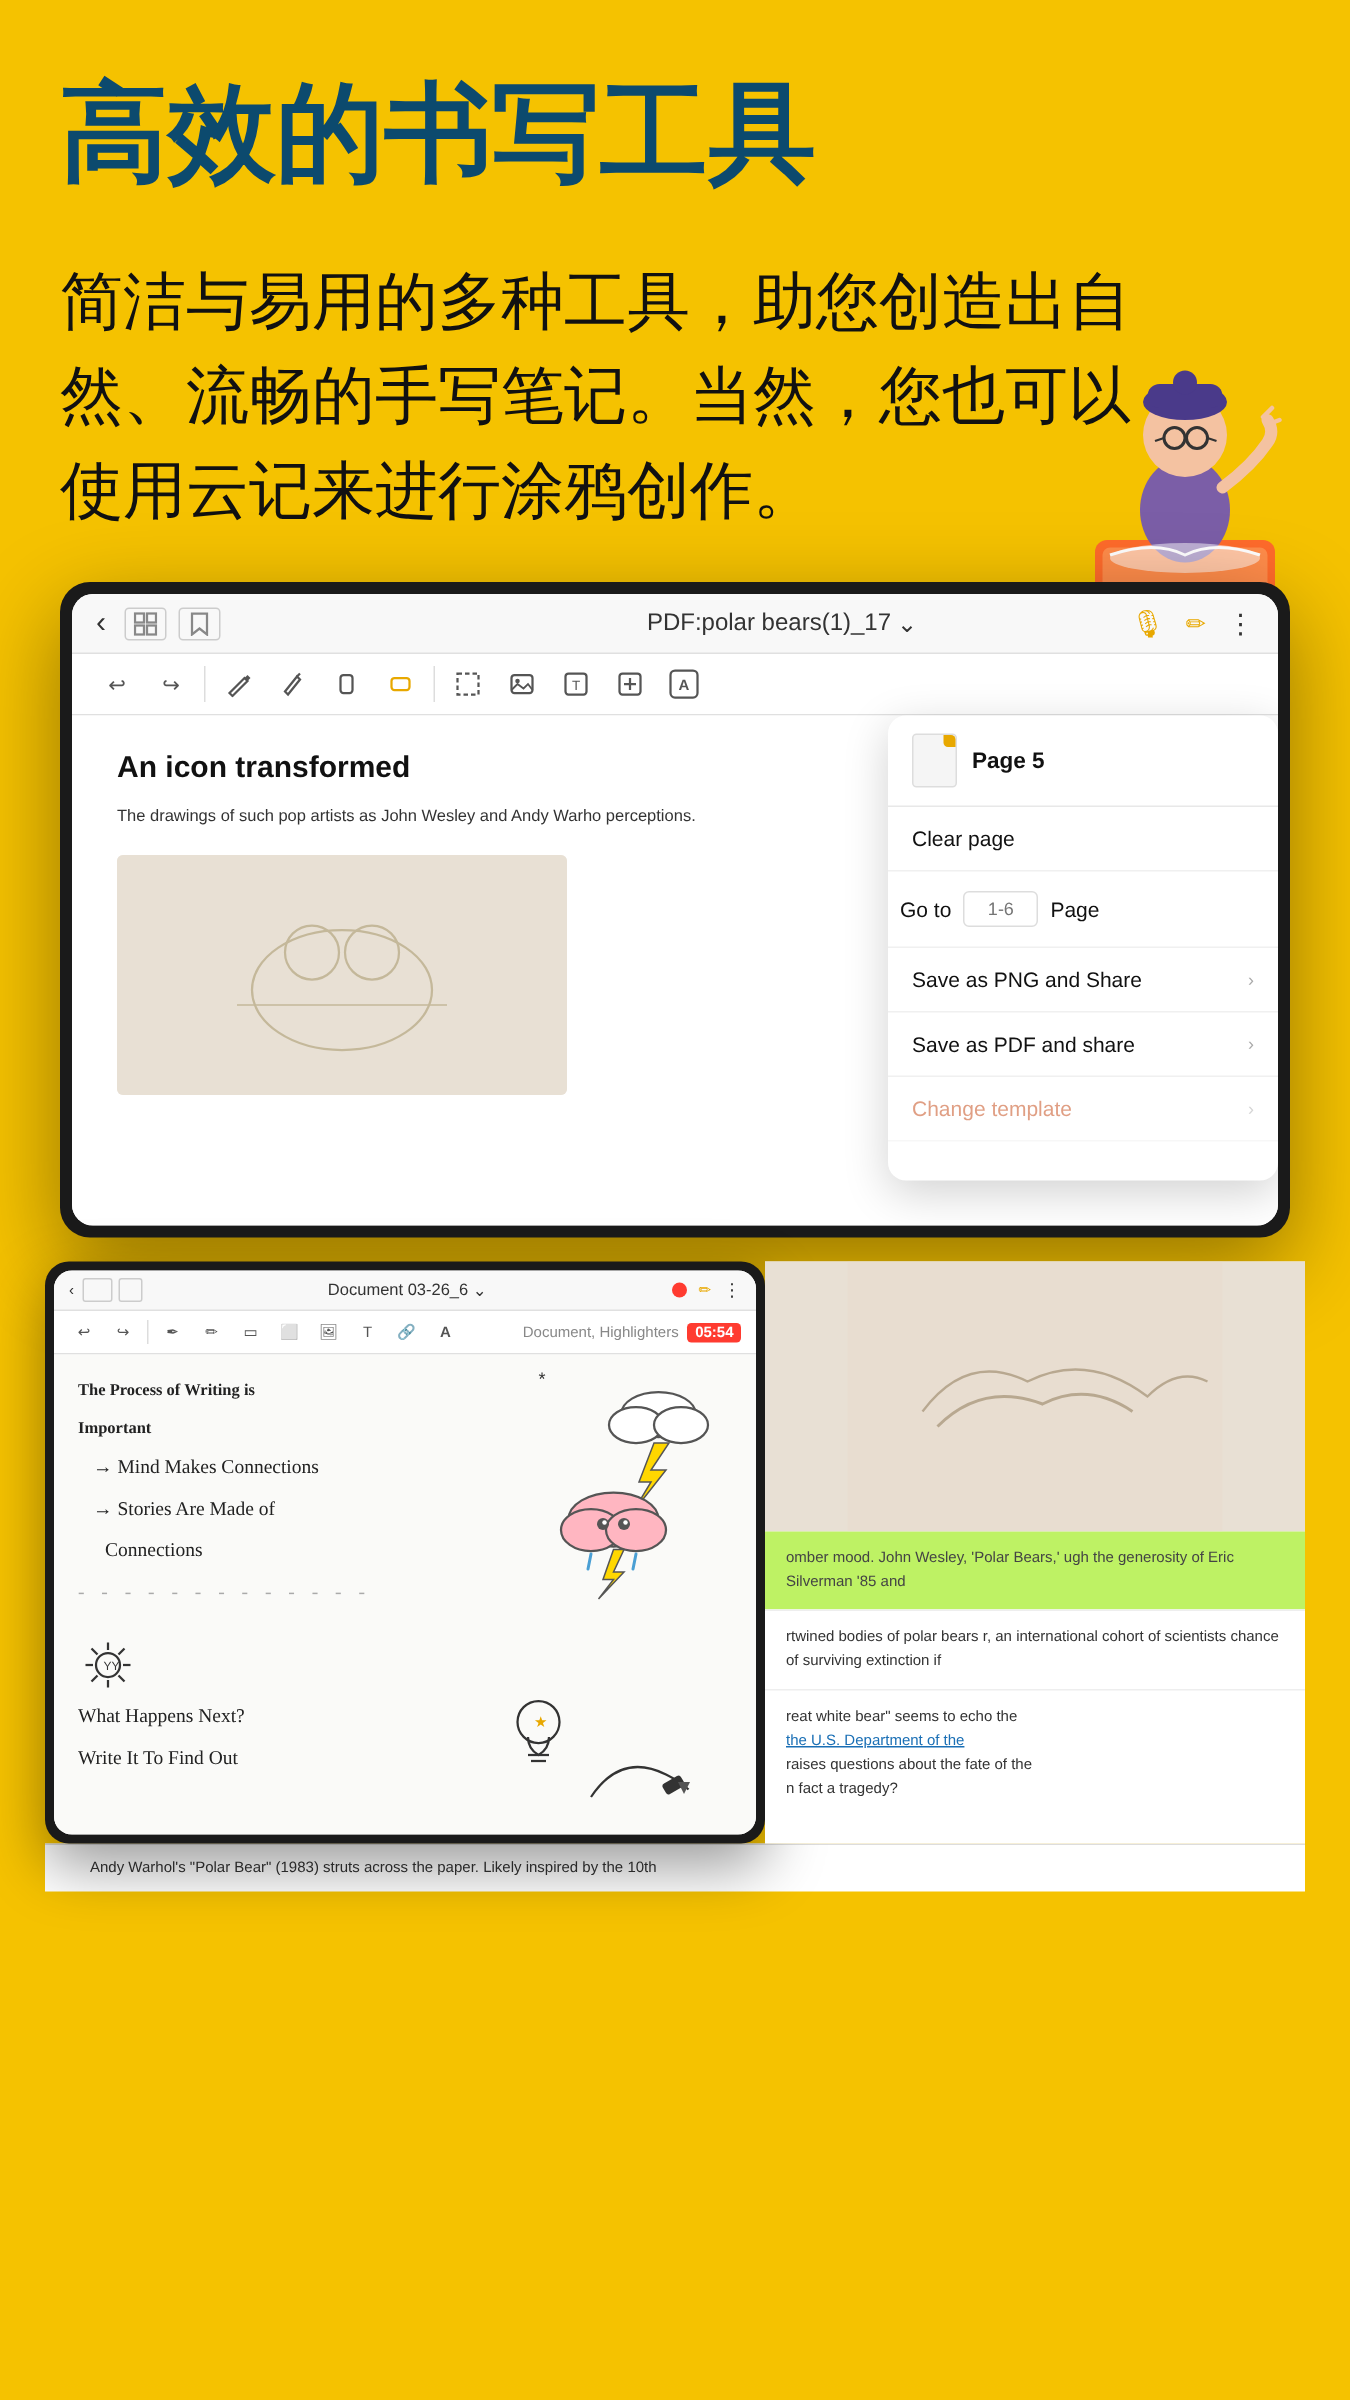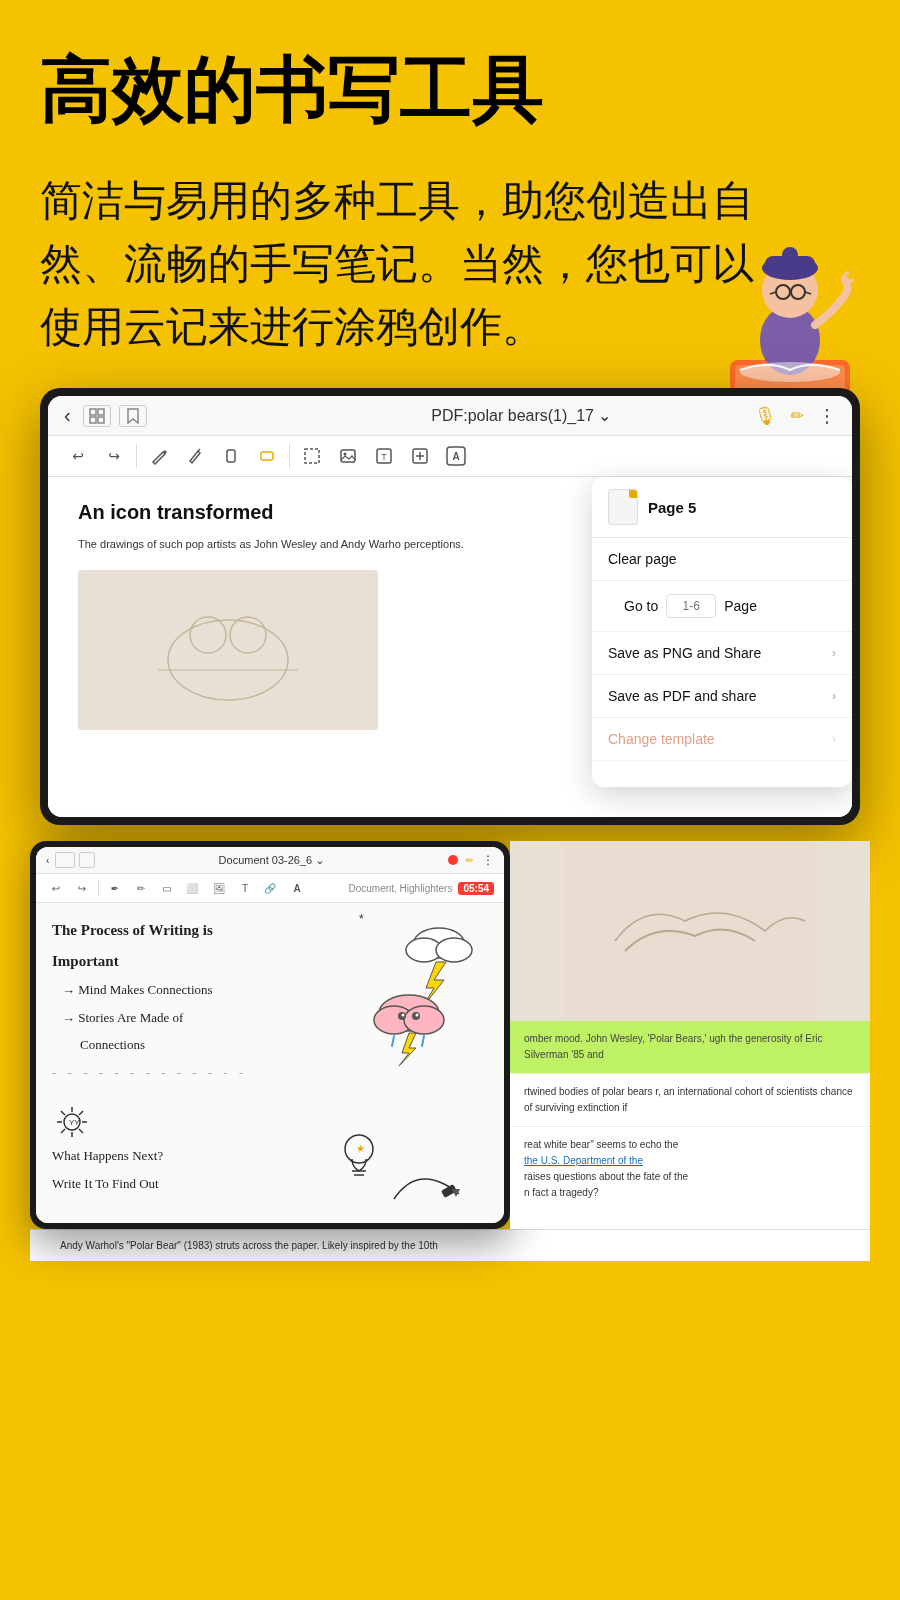--- a/index.html
+++ b/index.html
@@ -14,21 +14,21 @@
 
     
     .top-section {
       padding: 50px 40px 0 40px;
       position: relative;
     }
 
     .main-title {
       font-size: 72px;
       font-weight: 900;
-      color: #000000;
+      color: #0c4a6e;
       line-height: 1.1;
       margin-bottom: 40px;
     }
 
     .subtitle {
       font-size: 42px;
       font-weight: 500;
       color: #111;
       line-height: 1.5;
       max-width: 750px;
@@ -271,21 +271,21 @@
 
     .dd-chevron {
       font-size: 12px;
       color: #aaa;
     }
 
     .dd-goto {
       display: flex;
       align-items: center;
       gap: 8px;
-      padding: 13px 32px;
+      padding: 13px 8px;
       border-bottom: 1px solid #f0f0f0;
     }
 
     .dd-goto-label {
       font-size: 14px;
       color: #111;
     }
 
     .dd-goto-input {
       width: 50px;
@@ -378,21 +378,21 @@
 
     .hw-line {
       font-family: 'Comic Sans MS', cursive;
       font-size: 13px;
       color: #222;
       margin-bottom: 8px;
       line-height: 1.5;
     }
 
     .hw-line.bold-line {
-      font-size: 15px;
+      font-size: 11px;
       font-weight: 700;
     }
 
     .hw-arrow {
       margin-left: 10px;
     }
 
     
     .strokes-label {
       font-size: 10px;
@@ -642,21 +642,21 @@
             <span class="strokes-label">Document, Highlighters</span>
             <span class="timer-badge">05:54</span>
           </div>
 
           <div class="small-content">
             <div class="handwriting-lines">
               <div class="hw-line bold-line">The Process of Writing is</div>
               <div class="hw-line bold-line">Important</div>
               <div class="hw-line hw-arrow">→ Mind Makes Connections</div>
               <div class="hw-line hw-arrow">→ Stories Are Made of</div>
-              <div class="hw-line" style="margin-left:28px;">Connections</div>
+              <div class="hw-line" style="margin-left:18px;">Connections</div>
               <div class="hw-line" style="letter-spacing:4px;color:#aaa;">- - - - - - - - - - - - -</div>
               <div style="display:flex;align-items:center;gap:6px;margin-top:20px;">
                 <svg width="40" height="40" viewBox="0 0 40 40">
                   <circle cx="20" cy="20" r="8" fill="none" stroke="#333" stroke-width="1.5"></circle>
                   <line x1="20" y1="5" x2="20" y2="10" stroke="#333" stroke-width="1.5"></line>
                   <line x1="20" y1="30" x2="20" y2="35" stroke="#333" stroke-width="1.5"></line>
                   <line x1="5" y1="20" x2="10" y2="20" stroke="#333" stroke-width="1.5"></line>
                   <line x1="30" y1="20" x2="35" y2="20" stroke="#333" stroke-width="1.5"></line>
                   <line x1="9" y1="9" x2="13" y2="13" stroke="#333" stroke-width="1.5"></line>
                   <line x1="27" y1="27" x2="31" y2="31" stroke="#333" stroke-width="1.5"></line>

